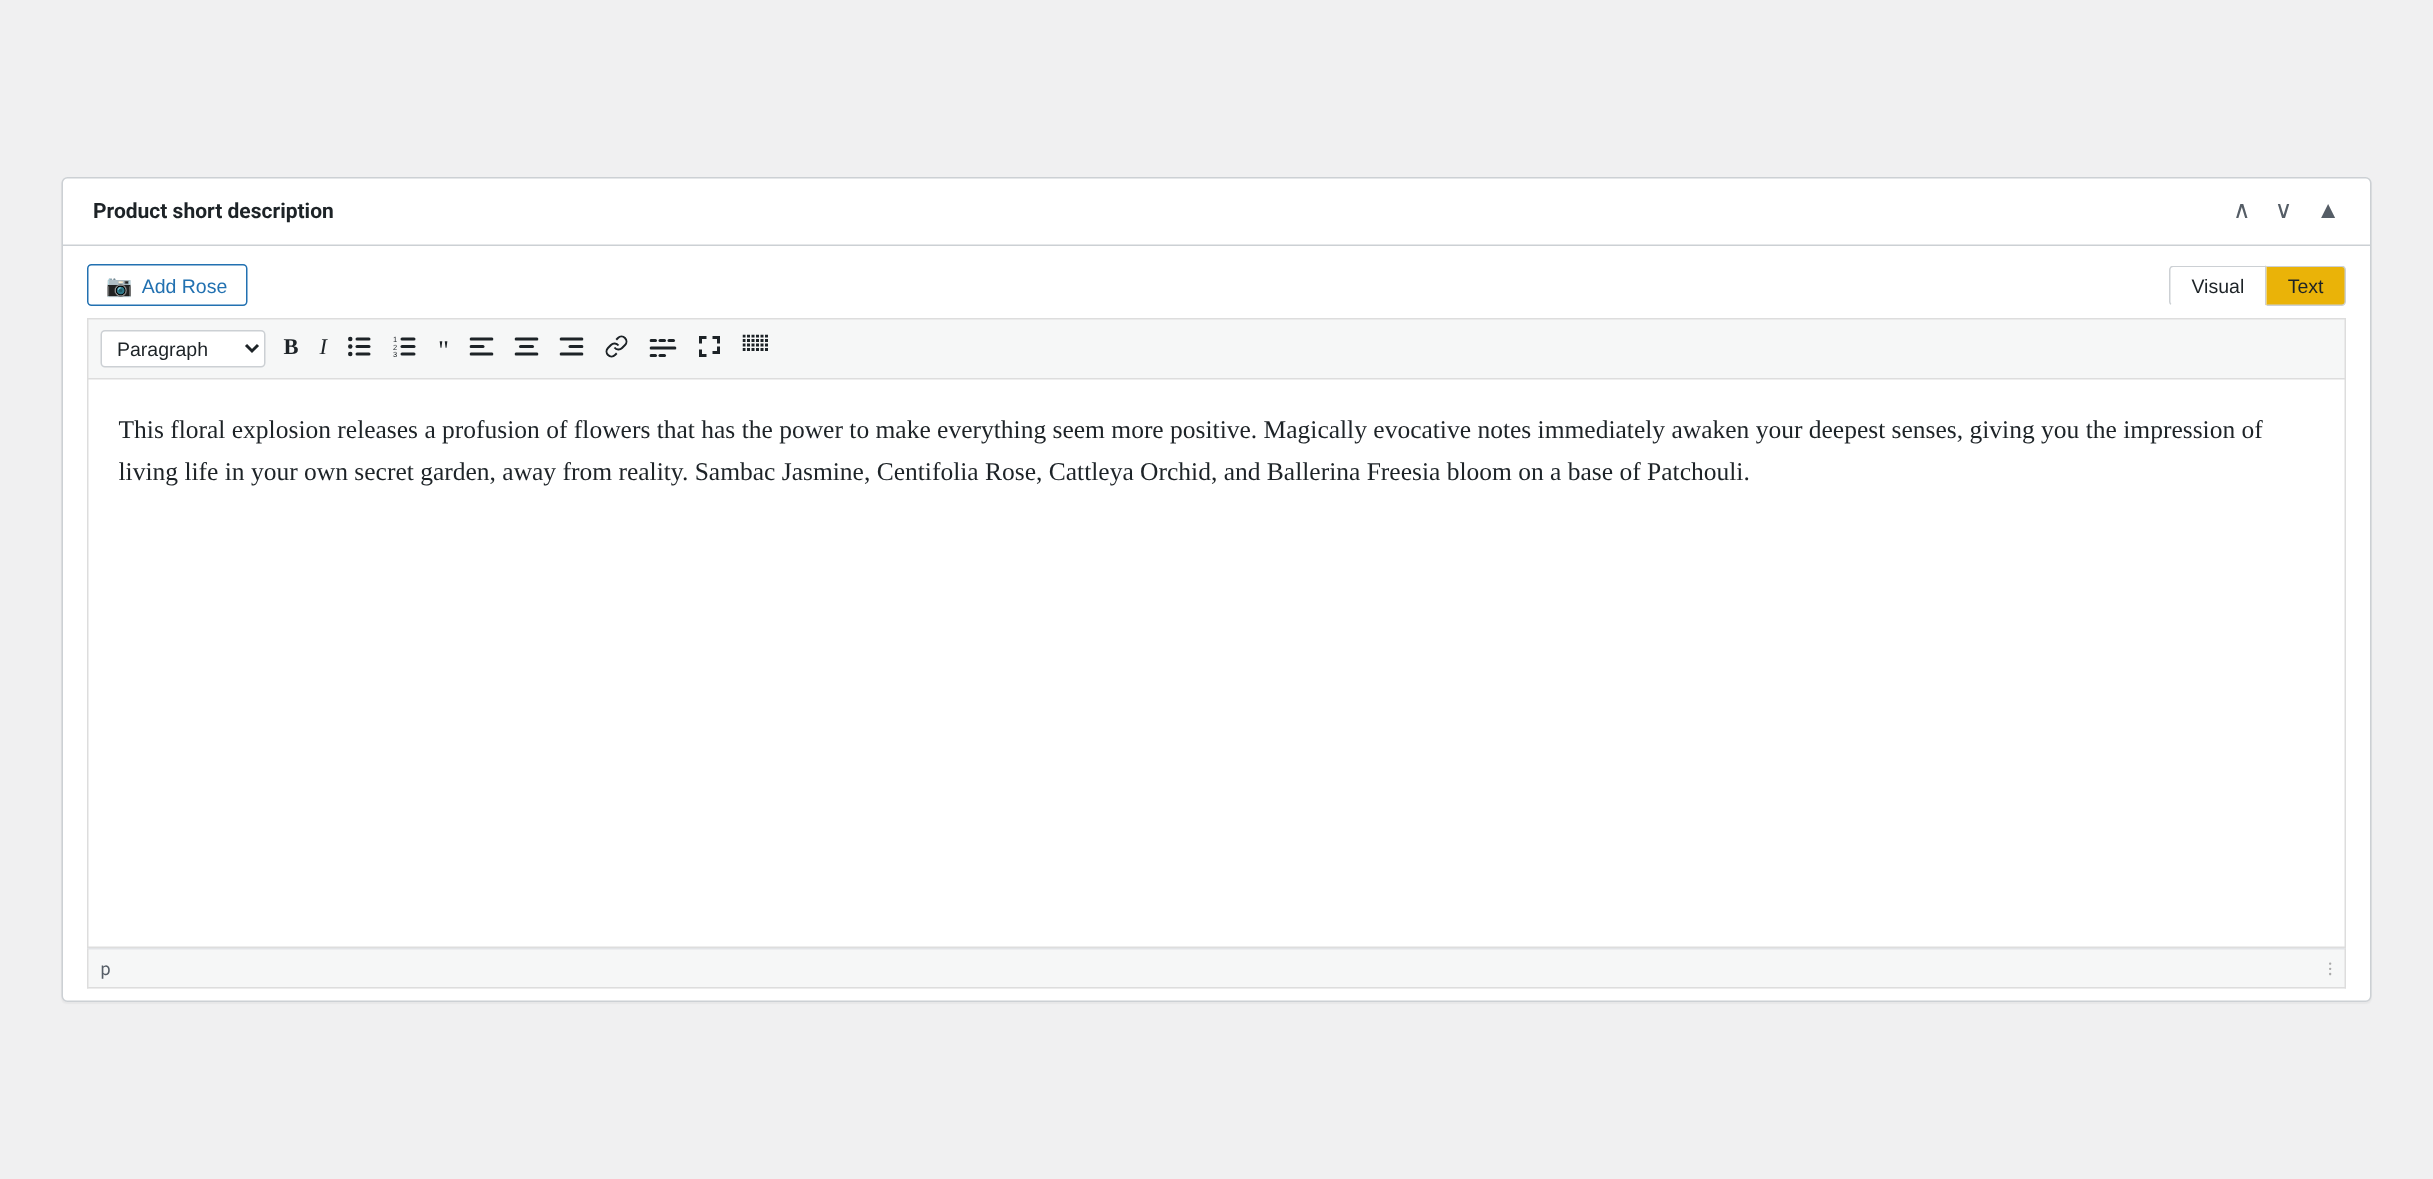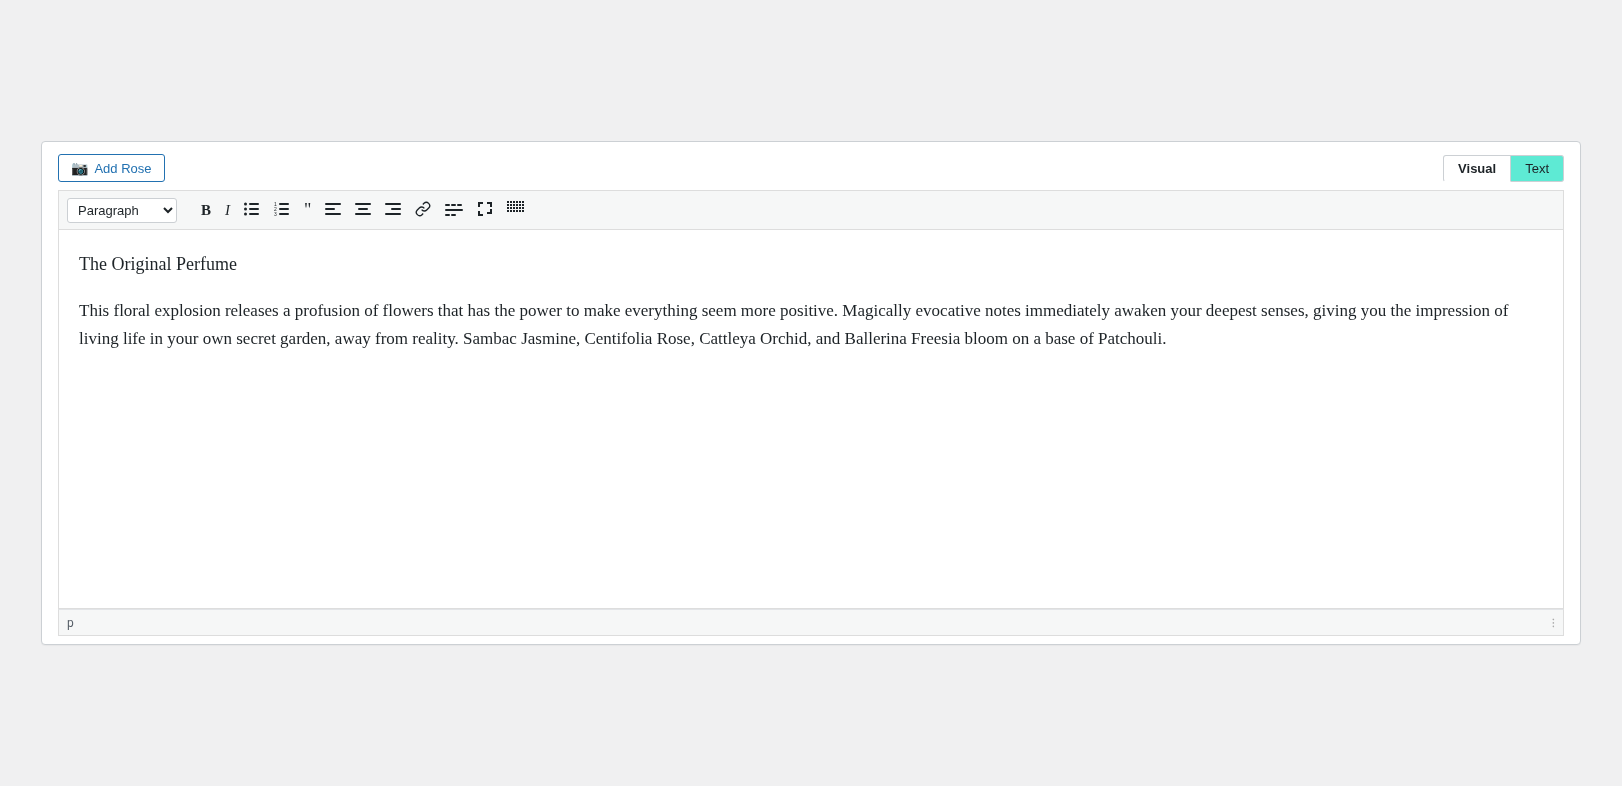--- a/index.html
+++ b/index.html
@@ -71,55 +71,55 @@
     .media-icon {
       font-size: 14px;
       color: #2271b1;
     }
     .view-tabs {
       display: flex;
       gap: 0;
     }
     .view-tab {
       border: 1px solid #ccd0d4;
-      background: #5eead4;
+      background: #eab308;
       color: #1d2327;
       padding: 5px 14px;
       font-size: 13px;
       cursor: pointer;
       border-radius: 3px 0 0 3px;
     }
     .view-tab:last-child {
       border-radius: 0 3px 3px 0;
       border-left: none;
     }
     .view-tab.active {
       background: #fff;
-      font-weight: 700;
+      font-weight: 400;
       border-bottom: 1px solid #fff;
     }
     .toolbar {
       display: flex;
       align-items: center;
       gap: 2px;
       padding: 6px 8px;
       border: 1px solid #ddd;
       border-bottom: none;
       background: #f6f7f7;
       flex-wrap: wrap;
     }
     .toolbar-select {
       border: 1px solid #ccd0d4;
       background: #fff;
       padding: 3px 6px;
       font-size: 13px;
       border-radius: 3px;
       cursor: pointer;
       color: #1d2327;
-      margin-right: 16px;
+      margin-right: 4px;
     }
     .toolbar-btn {
       background: none;
       border: none;
       cursor: pointer;
       padding: 4px 6px;
       font-size: 15px;
       color: #1d2327;
       border-radius: 2px;
       line-height: 1;
@@ -169,20 +169,28 @@
     }
     .panel-bottom {
       height: 8px;
     }
   </style>
 </head>
 <body>
 
 <div class="panel">
 
+  <div class="panel-header">
+    <span class="panel-title">Product short description</span>
+    <div class="panel-controls">
+      <button class="panel-control-btn" title="Collapse">∧</button>
+      <button class="panel-control-btn" title="Expand">∨</button>
+      <button class="panel-control-btn" title="Move Up">▲</button>
+    </div>
+  </div>
 
   <div class="editor-wrapper">
 
     <div class="editor-top-bar">
       <button class="add-media-btn">
         <span class="media-icon">📷</span>
         <span>Add Rose</span>
       </button>
       <div class="view-tabs">
         <button class="view-tab active">Visual</button>
@@ -290,21 +298,20 @@
             <rect x="3" y="9" width="2" height="2"></rect>
             <rect x="6" y="9" width="2" height="2"></rect>
             <rect x="9" y="9" width="2" height="2"></rect>
             <rect x="12" y="9" width="2" height="2"></rect>
             <rect x="15" y="9" width="2" height="2"></rect>
           </svg>
       </button>
     </div>
 
     <div class="editor-content" contenteditable="true" style="">
-      <h3>The Original Perfume</h3>
       <p>This floral explosion releases a profusion of flowers that has the power to make everything seem more positive. Magically evocative notes immediately awaken your deepest senses, giving you the impression of living life in your own secret garden, away from reality. Sambac Jasmine, Centifolia Rose, Cattleya Orchid, and Ballerina Freesia bloom on a base of Patchouli.</p>
     </div>
 
     <div class="editor-footer">
       <span class="editor-path">p</span>
       <span class="resize-handle">⁝</span>
     </div>
 
   </div>
   <div class="panel-bottom"></div>

